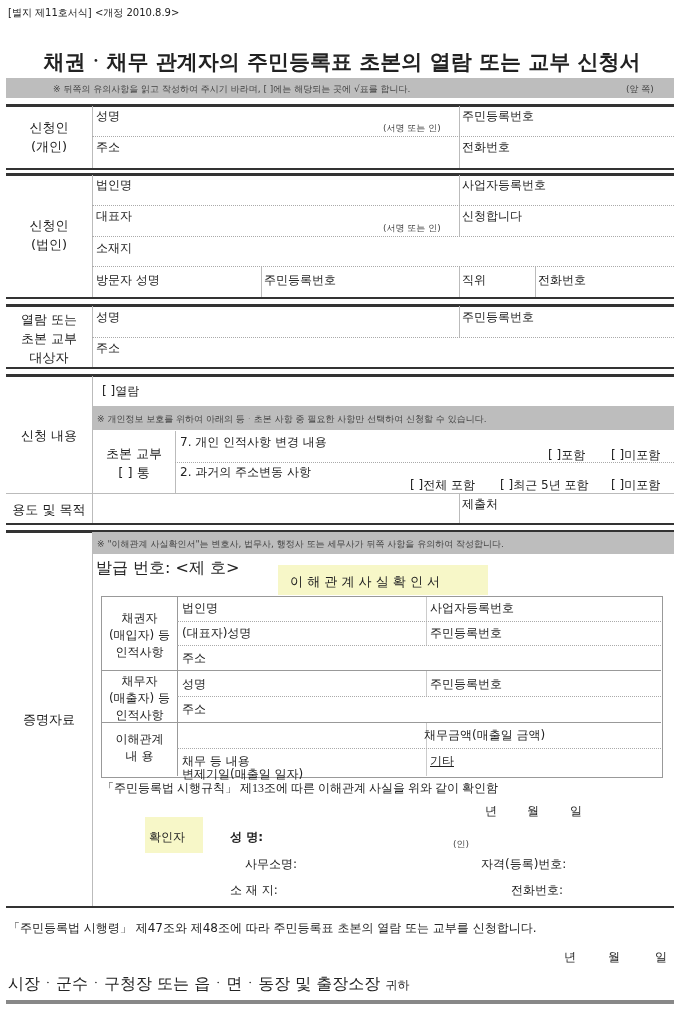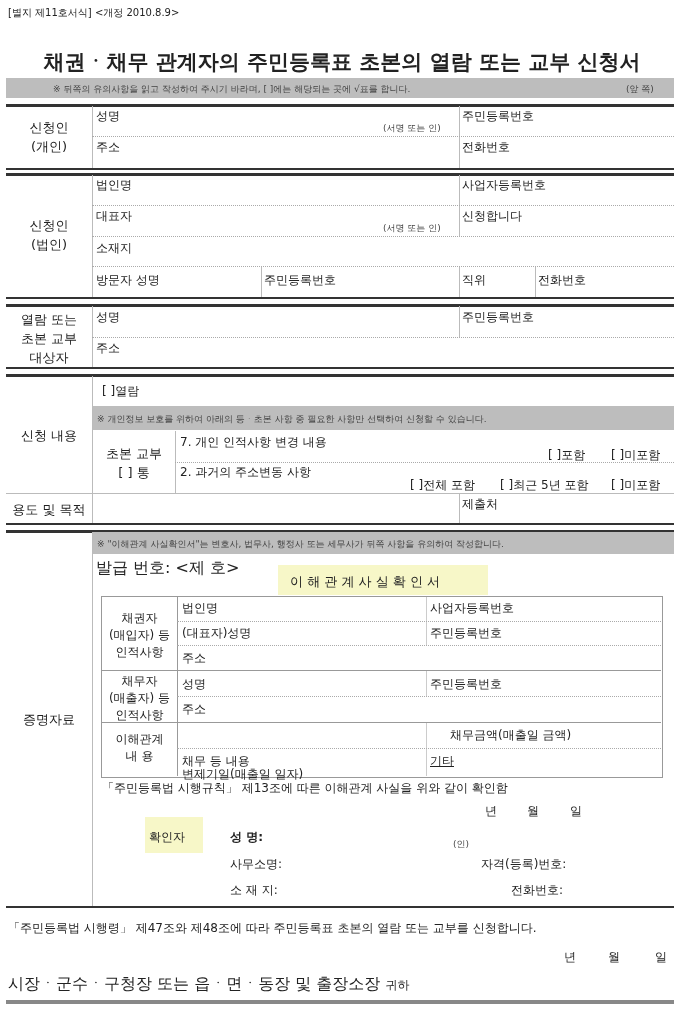--- a/index.html
+++ b/index.html
@@ -146,34 +146,34 @@
 <div class="hline dot" style="left:177px;width:484px;top:696px;"></div>
 <div class="abs t" style="left:182px;top:701px;">주소</div>
 <div class="hline" style="left:101px;width:560px;top:722px;border-color:#999;"></div>
 
 <div class="lbl" style="left:102px;width:75px;top:731px;font-size:12px;line-height:17px;">
   <div>이해관계</div>
   <div>내      용</div>
 </div>
 <div class="abs t" style="left:182px;top:766px;">변제기일(매출일 일자)</div>
 <div class="vline" style="left:426px;top:723px;height:53px;border-color:#ccc;"></div>
-<div class="abs t" style="left:450px;top:727px;text-align:right;">채무금액(매출일 금액)</div>
+<div class="abs t" style="left:424px;top:727px;text-align:right;">채무금액(매출일 금액)</div>
 <div class="hline dot" style="left:177px;width:484px;top:748px;"></div>
 <div class="abs t" style="left:182px;top:753px;">채무 등 내용</div>
 <div class="abs t" style="left:430px;top:753px;text-decoration:underline;">기타</div>
 
-<div class="abs t" style="left:102px;top:780px;">「주민등록법 시행규칙」 제13조에 따른 이해관계 사실을 위와 같이 확인함</div>
+<div class="abs t" style="left:102px;top:780px;font-family:Liberation Serif, serif;">「주민등록법 시행규칙」 제13조에 따른 이해관계 사실을 위와 같이 확인함</div>
 <div class="abs t" style="left:485px;top:803px;">년</div>
 <div class="abs t" style="left:527px;top:803px;">월</div>
 <div class="abs t" style="left:570px;top:803px;">일</div>
 <div class="hl" style="left:145px;top:817px;width:58px;height:36px;"></div>
 <div class="abs t" style="left:149px;top:829px;">확인자</div>
 <div class="abs t" style="left:230px;top:829px;font-weight:bold;">성      명:</div>
 <div class="abs ts" style="left:453px;top:838px;">(인)</div>
-<div class="abs t" style="left:230px;top:856px;">사무소명:</div>
+<div class="abs t" style="left:245px;top:856px;">사무소명:</div>
 <div class="abs t" style="left:481px;top:856px;">자격(등록)번호:</div>
 <div class="abs t" style="left:230px;top:882px;">소 재 지:</div>
 <div class="abs t" style="left:511px;top:882px;">전화번호:</div>
 <div class="hline mid" style="top:906px;"></div>
 
 <div class="abs t" style="left:8px;top:920px;">「주민등록법 시행령」 제47조와 제48조에 따라 주민등록표 초본의 열람 또는 교부를 신청합니다.</div>
 <div class="abs t" style="left:564px;top:949px;">년</div>
 <div class="abs t" style="left:608px;top:949px;">월</div>
 <div class="abs t" style="left:655px;top:949px;">일</div>
 <div class="abs" style="left:8px;top:974px;font-size:16px;white-space:nowrap;">

